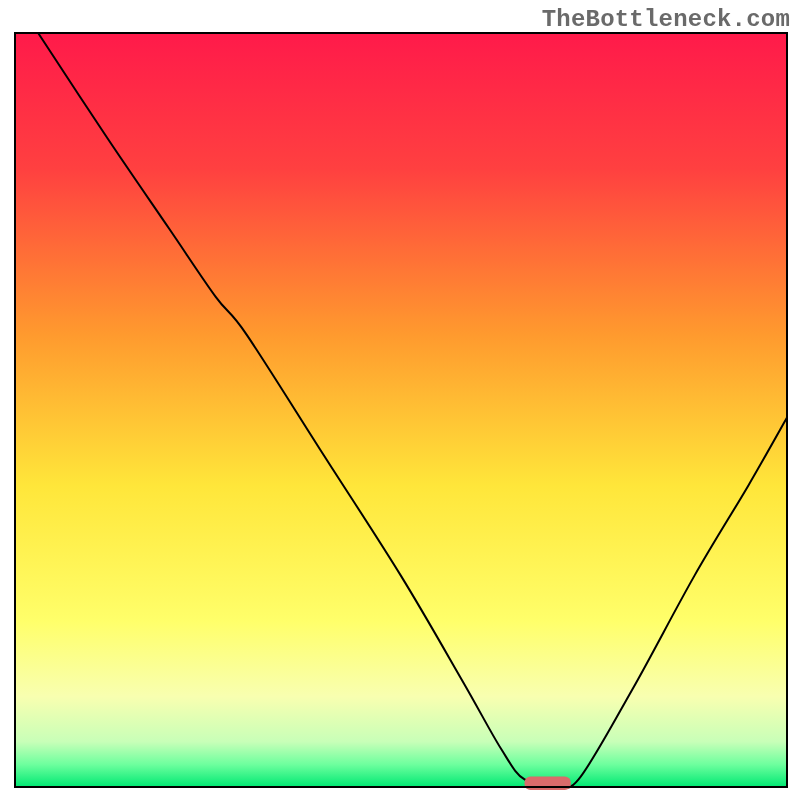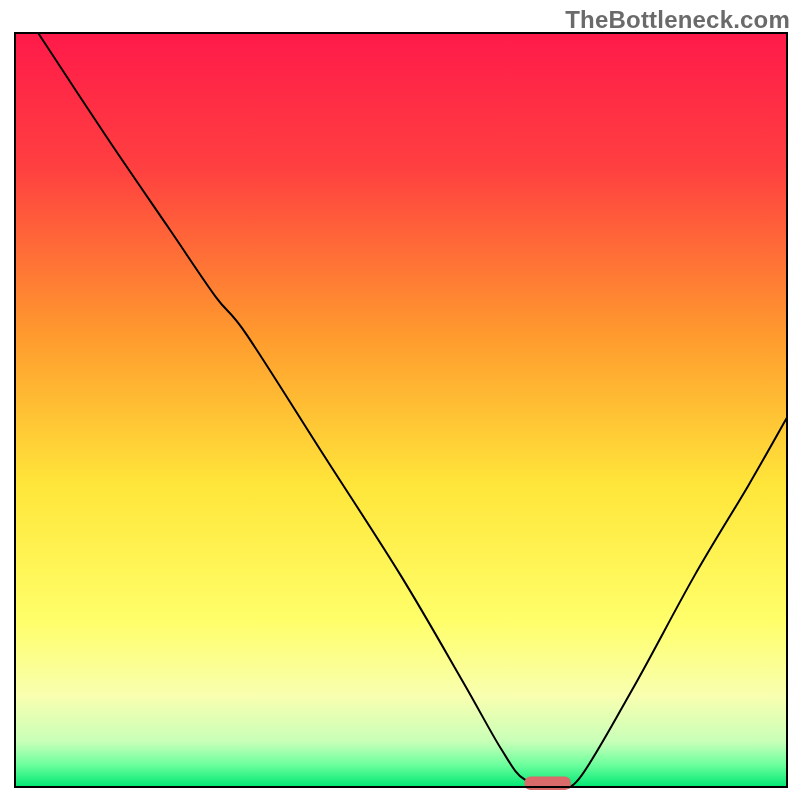--- a/index.html
+++ b/index.html
@@ -8,20 +8,21 @@
     width: 800px;
     height: 800px;
     overflow: hidden;
     background: #ffffff;
     font-family: Arial, Helvetica, sans-serif;
   }
   .frame {
     position: relative;
     width: 800px;
     height: 800px;
+    font-family: Liberation Mono, monospace;
   }
   .watermark {
     position: absolute;
     top: 6px;
     right: 10px;
     font-size: 24px;
     font-weight: 600;
     color: #6a6a6a;
     letter-spacing: 0.2px;
     user-select: none;

